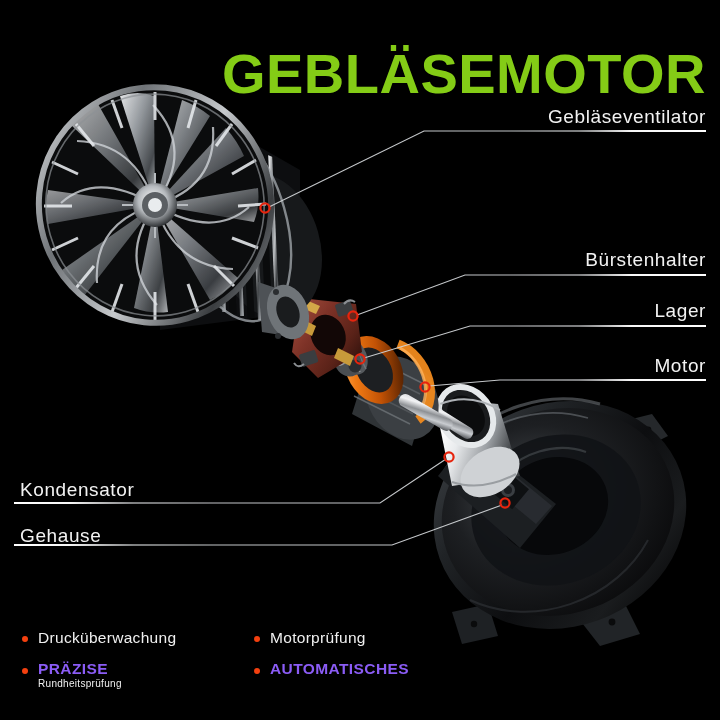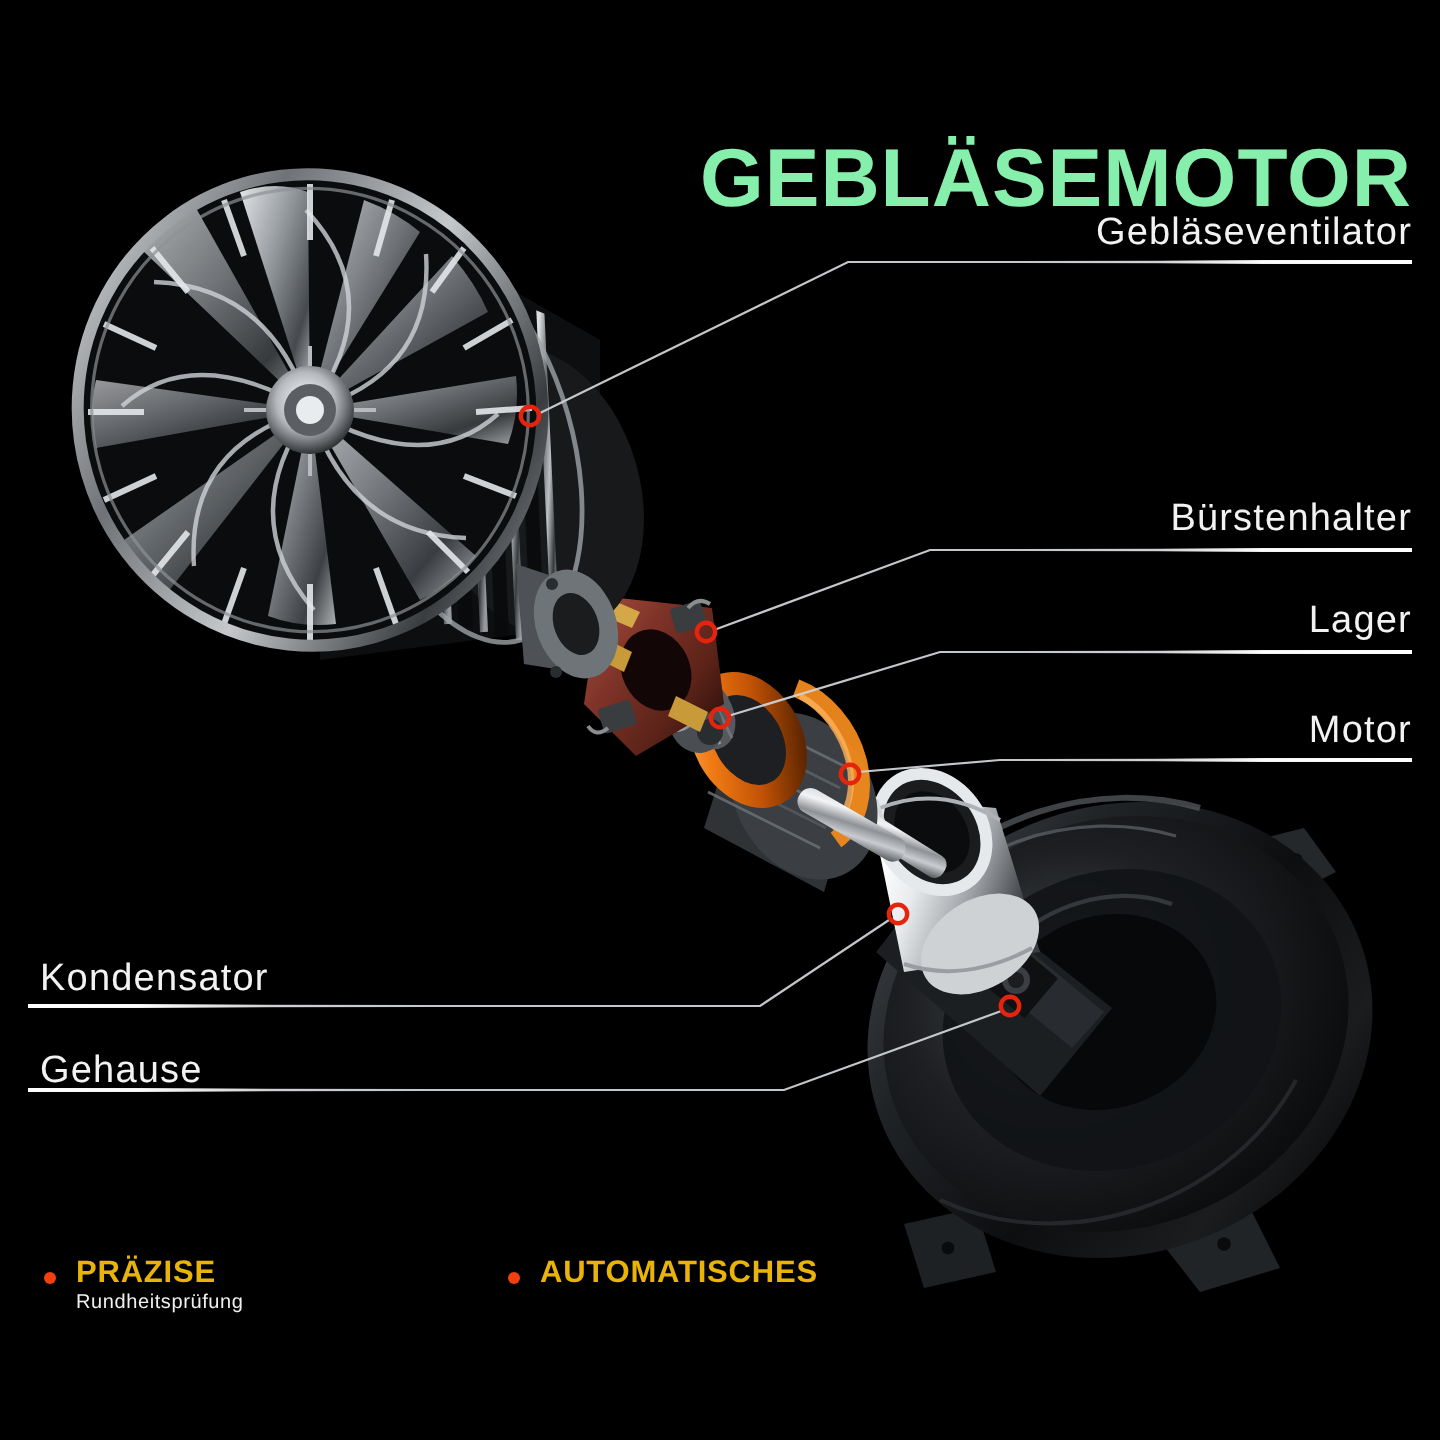--- a/index.html
+++ b/index.html
@@ -5,26 +5,25 @@
 <style>
   html,body{margin:0;padding:0;background:#000;}
   body{width:720px;height:720px;overflow:hidden;font-family:"Liberation Sans",sans-serif;}
 
   #stage{position:relative;width:720px;height:720px;background:#000;overflow:hidden;}
 
   
   #title{
     position:absolute; left:0; right:14px; top:46px;
     text-align:right;
-    font-size:41px; font-weight:700; letter-spacing:0.5px;
-    color:#86efac;
+    font-size:56px; font-weight:700; letter-spacing:0.5px;
+    color:#84cc16;
     font-family:"Liberation Sans",sans-serif;
     line-height:1;
     white-space:nowrap;
-    margin-top:23px;
   }
 
   
   .label{
     position:absolute;
     color:#f2f2f2;
     font-size:19px;
     font-weight:400;
     letter-spacing:0.6px;
     white-space:nowrap;
@@ -53,21 +52,21 @@
   .frow{ display:flex; }
   .fcell{ width:232px; position:relative; padding-left:16px; box-sizing:border-box; }
   .dot{
     position:absolute; left:0; top:8px;
     width:6px;height:6px;border-radius:50%;background:#f4400f;
   }
   .ftxt{
     color:#f0f0f0; font-size:15.5px; letter-spacing:0.3px; line-height:1.28;
     font-family:"Liberation Sans",sans-serif; white-space:nowrap;
   }
-  .fstrong{ color:#eab308; font-weight:700; font-size:15.5px; letter-spacing:0.4px; display:block; }
+  .fstrong{ color:#8b5cf6; font-weight:700; font-size:15.5px; letter-spacing:0.4px; display:block; }
   .fsub{ color:#f0f0f0; font-size:10px; letter-spacing:0.3px; display:block; }
   .frow.r2 .fcell{ padding-top:0; }
   .frow.r1{ margin-bottom:12px; }
 
   
   #art{position:absolute;left:0;top:0;width:720px;height:720px;}
 </style>
 </head>
 <body>
 
@@ -372,20 +371,30 @@
   <div class="label right" style="right:14px; top:355px;">Motor</div>
   <div class="ulineR" style="right:14px; top:379px; width:196px;"></div>
 
   <div class="label left" style="left:20px; top:479px;">Kondensator</div>
   <div class="ulineL" style="left:14px; top:502px; width:200px;"></div>
 
   <div class="label left" style="left:20px; top:525px;">Gehause</div>
   <div class="ulineL" style="left:14px; top:544px; width:200px;"></div>
 
   <div id="features">
+    <div class="frow r1">
+      <div class="fcell">
+        <span class="dot"></span>
+        <span class="ftxt">Drucküberwachung</span>
+      </div>
+      <div class="fcell">
+        <span class="dot"></span>
+        <span class="ftxt">Motorprüfung</span>
+      </div>
+    </div>
     <div class="frow r2">
       <div class="fcell">
         <span class="dot"></span>
         <span class="fstrong">PRÄZISE</span>
         <span class="fsub">Rundheitsprüfung</span>
       </div>
       <div class="fcell">
         <span class="dot"></span>
         <span class="fstrong">AUTOMATISCHES</span>
       </div>

